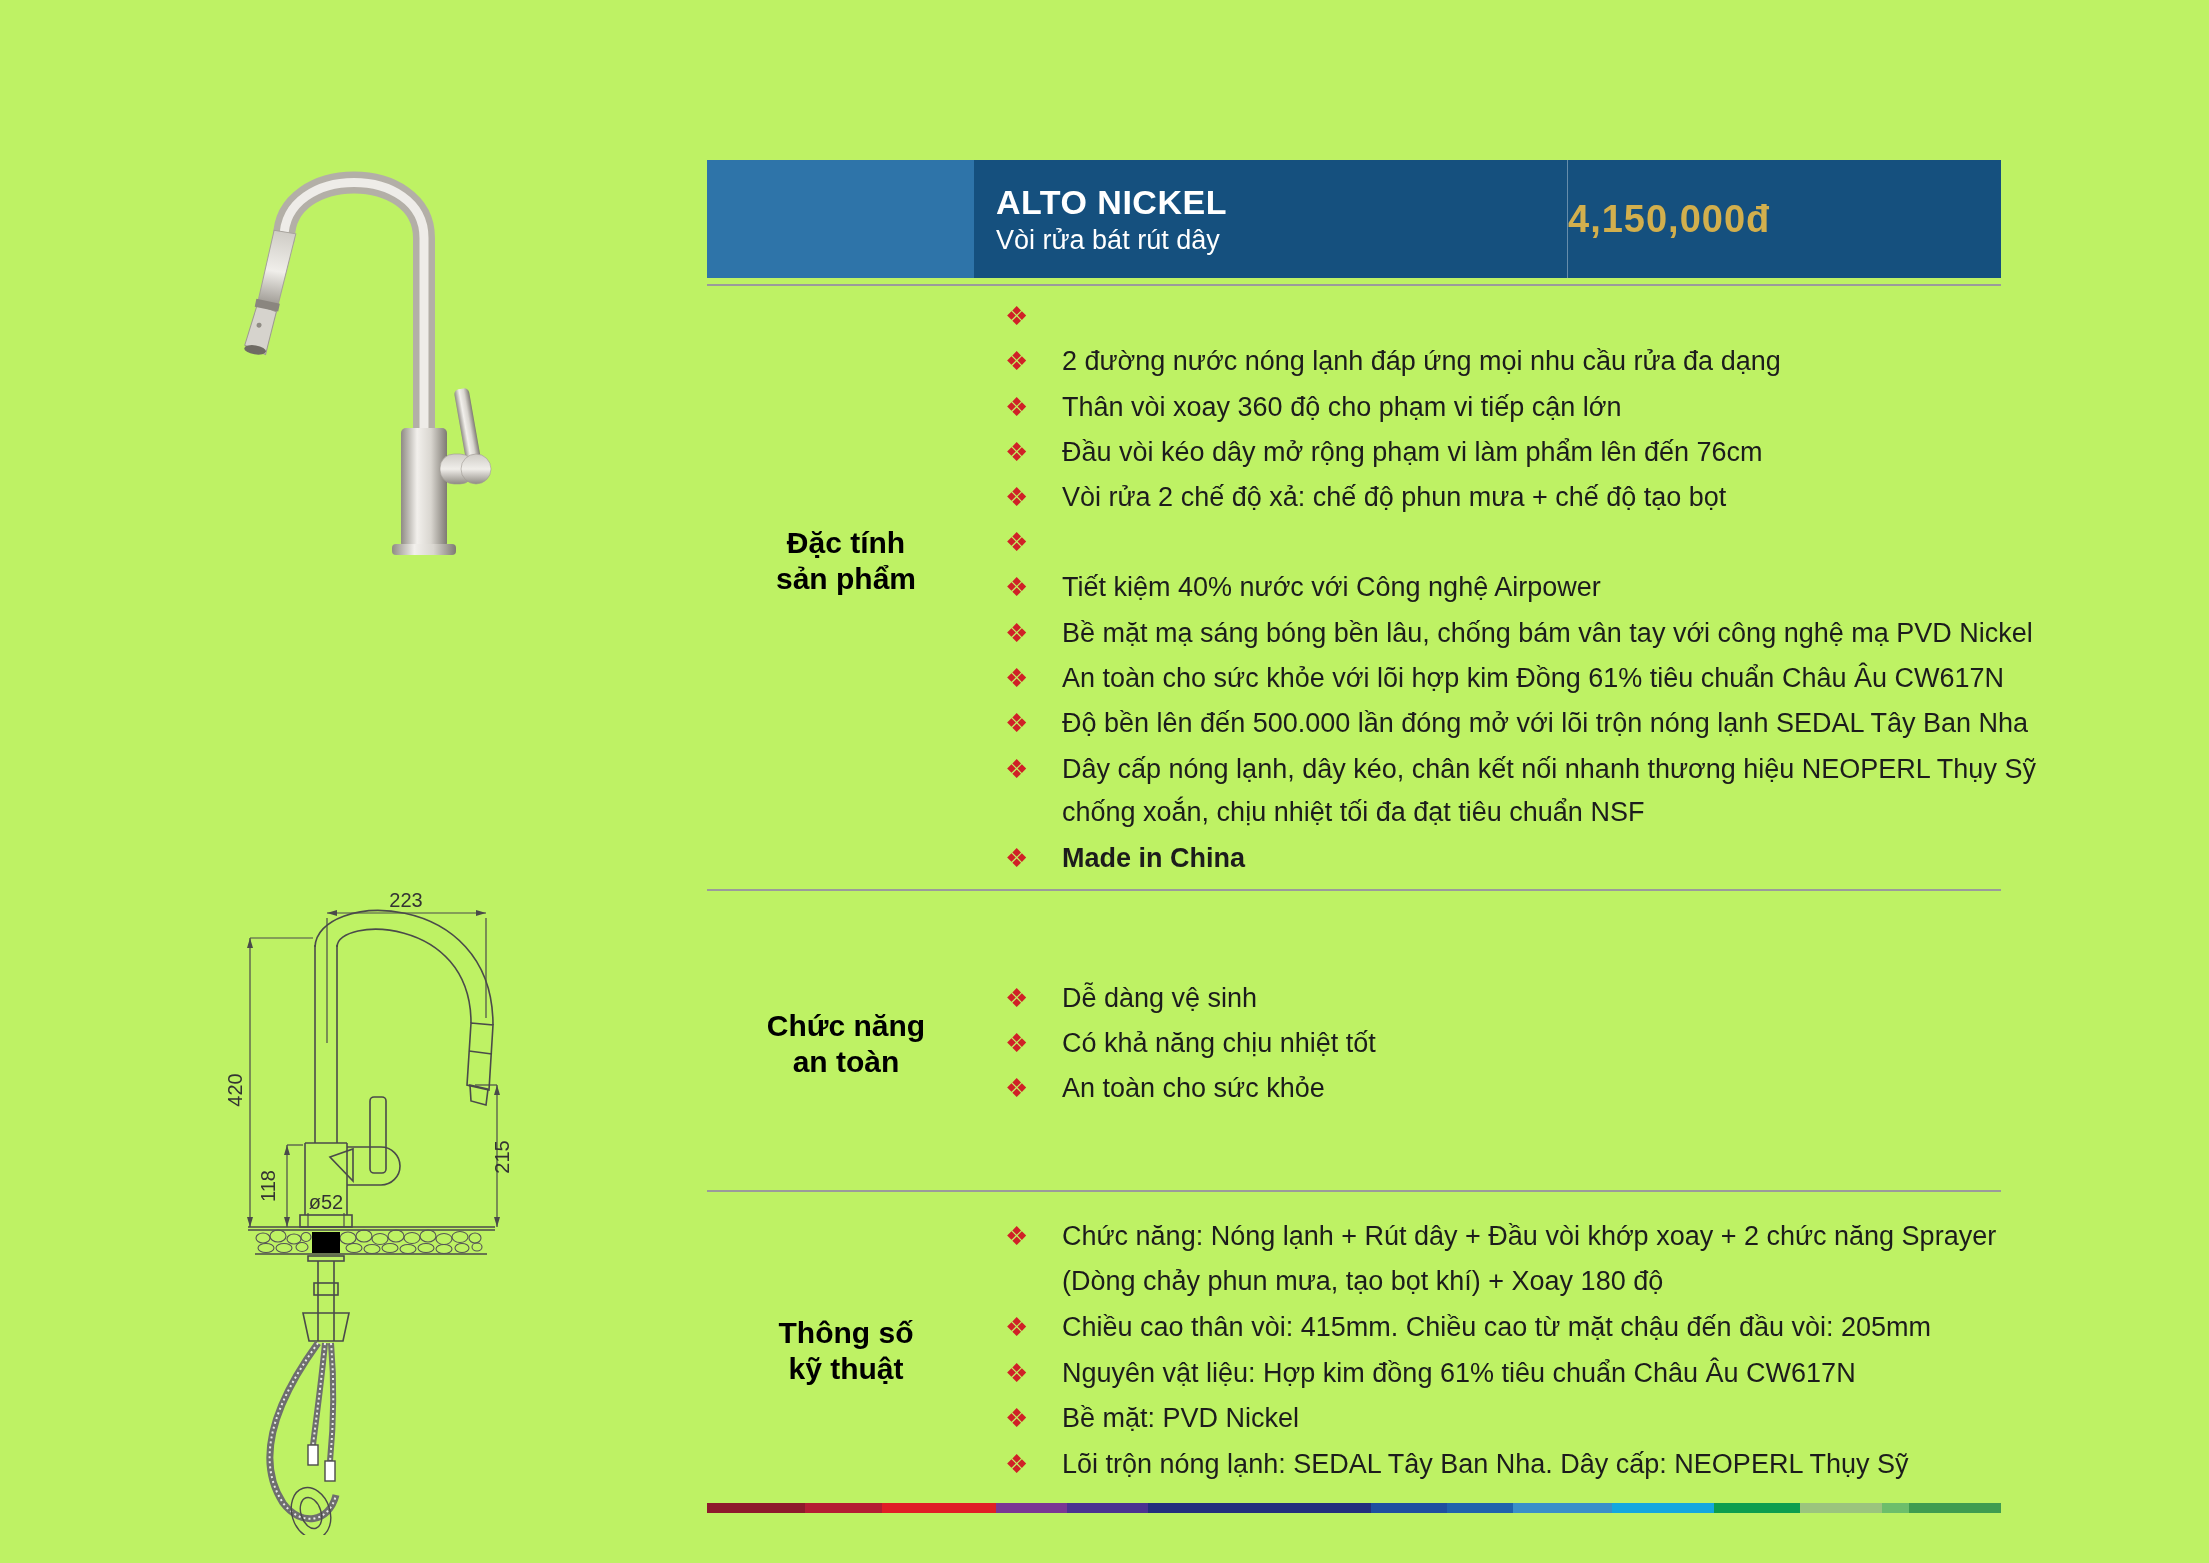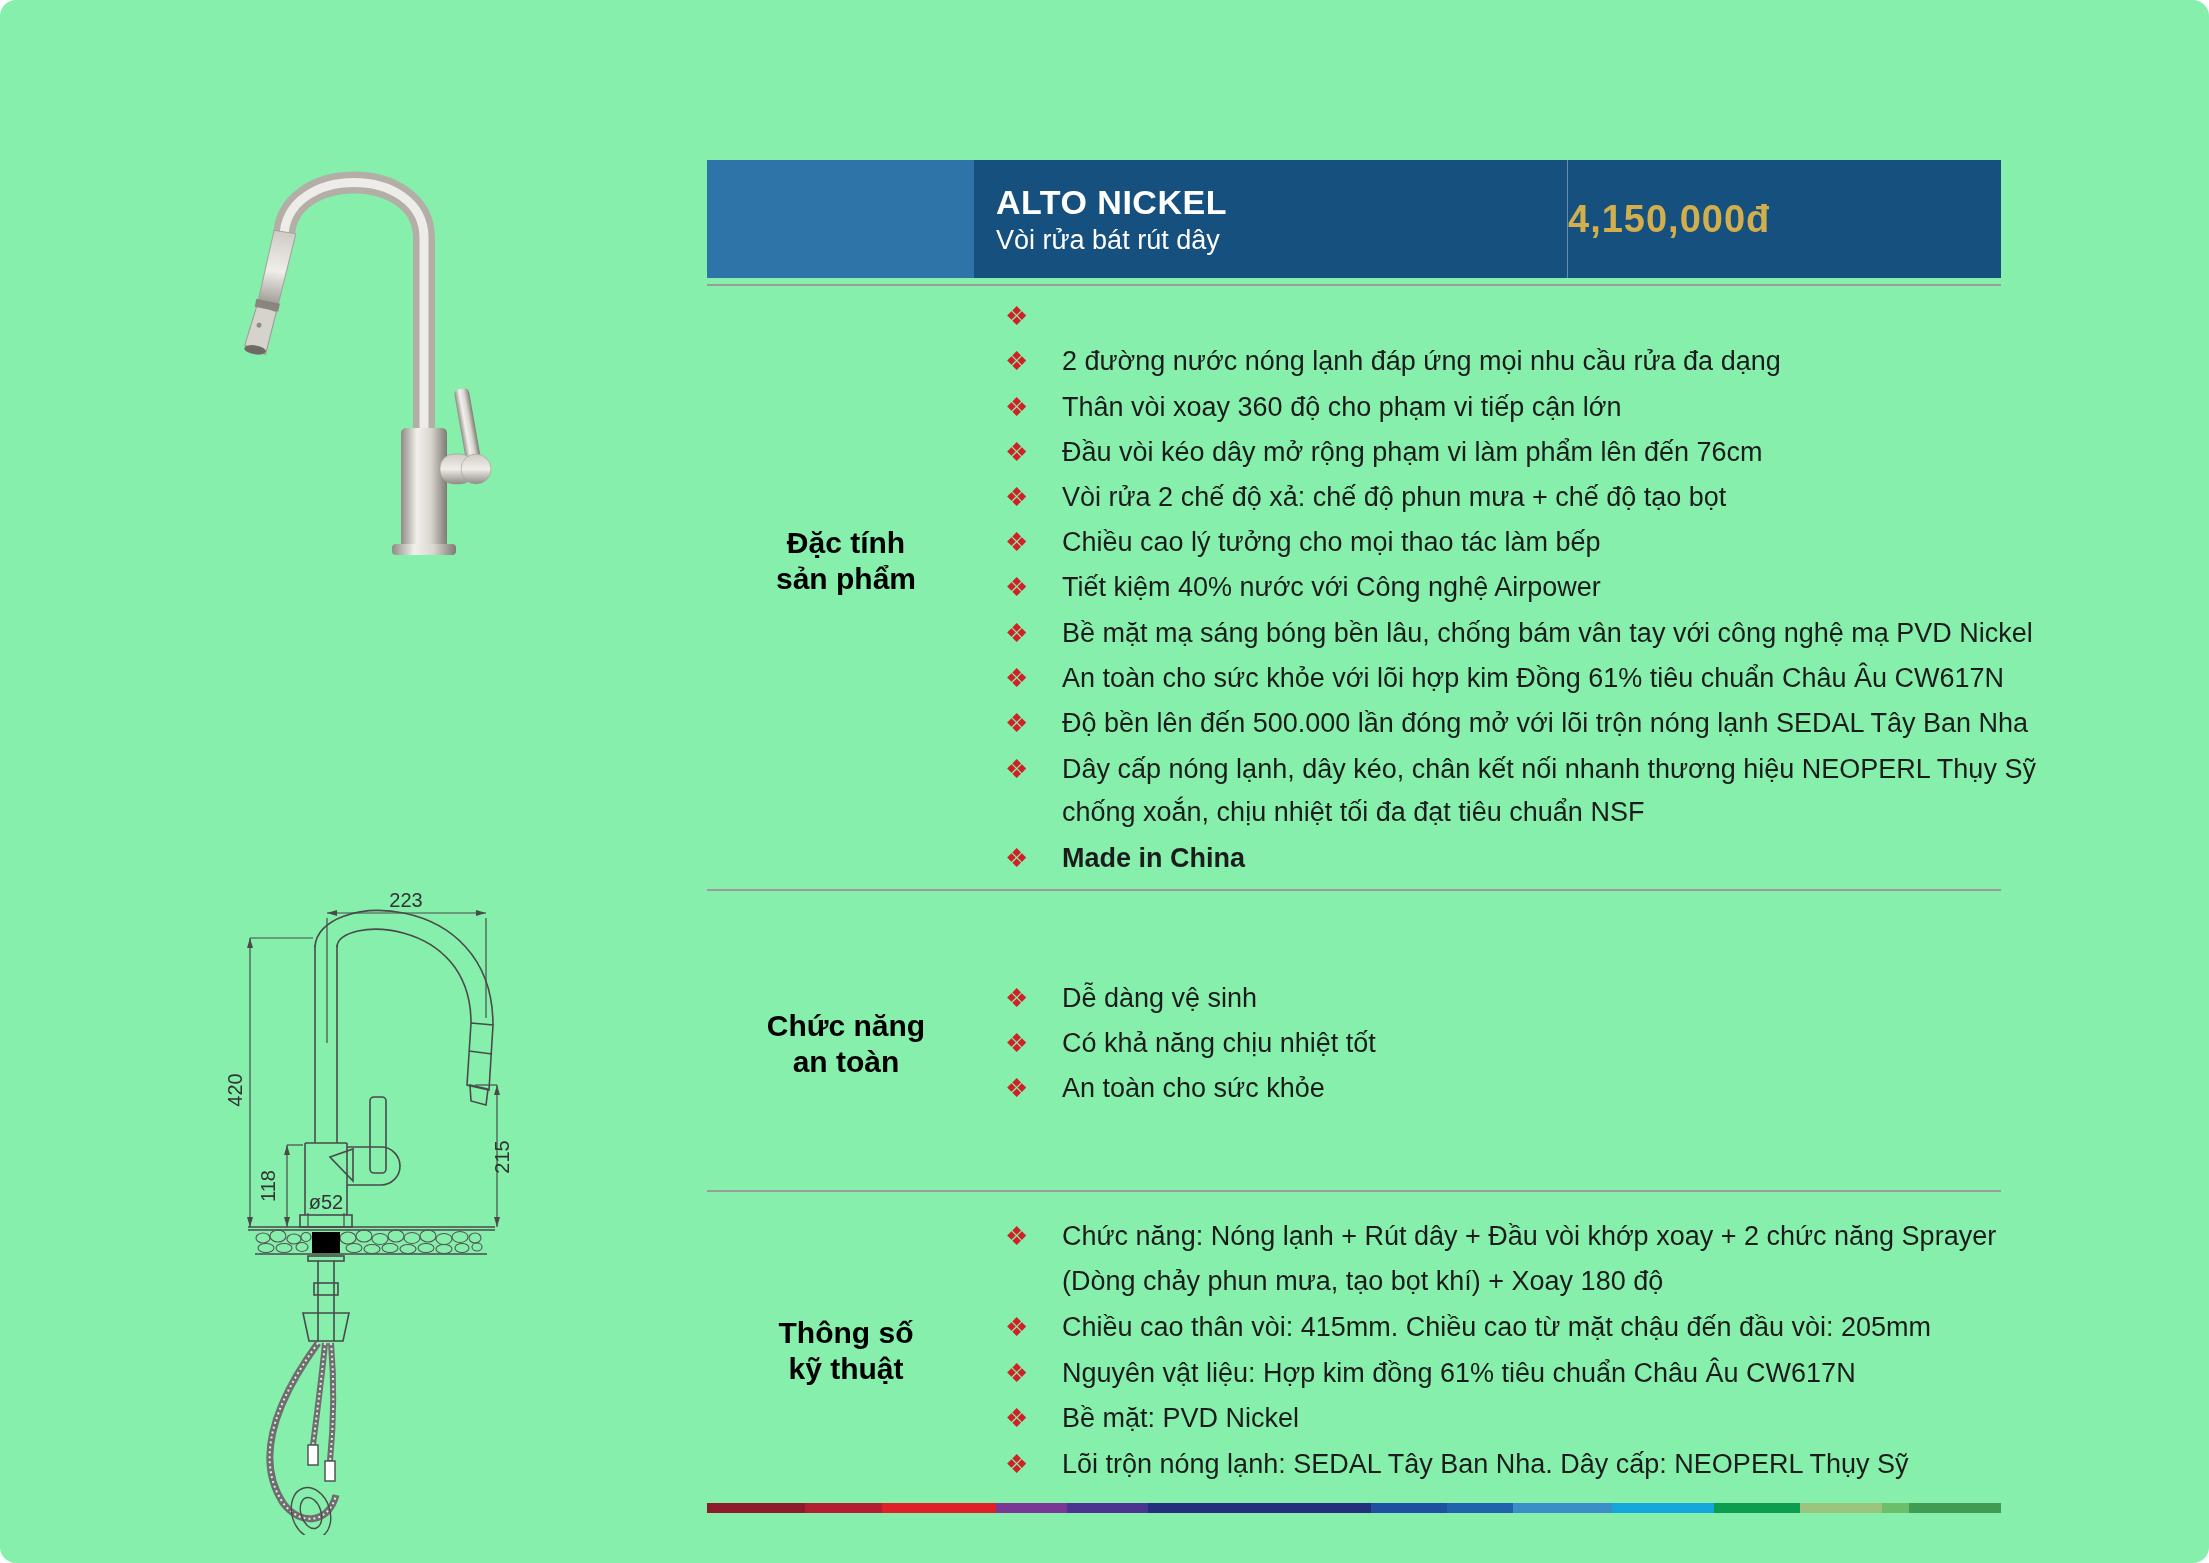--- a/index.html
+++ b/index.html
@@ -5,22 +5,22 @@
   :root{
     --accent-light:#2E74A9;
     --accent-dark:#15507E;
     --price-gold:#D2AF4D;
     --bullet-red:#D02127;
     --text-dark:#1C1C1C;
     --divider-gray:#9B9B9B;
   }
   html,body{margin:0;padding:0;background:#fff;}
   .page{
-    position:relative;width:2209px;height:1563px;background:#86efac;overflow:hidden;
-    font-family:"Liberation Sans","DejaVu Sans",sans-serif;color:var(--text-dark);border-radius:16px;
+    position:relative;width:2209px;height:1563px;background:#bef264;overflow:hidden;
+    font-family:"Liberation Sans","DejaVu Sans",sans-serif;color:var(--text-dark);
   }
   
   .header-bar{position:absolute;left:707px;top:160px;width:1294px;height:118px;display:flex;}
   .header-accent{width:267px;height:100%;background:var(--accent-light);}
   .header-main{flex:1;height:100%;background:var(--accent-dark);display:flex;}
   .header-titles{flex:1;display:flex;flex-direction:column;justify-content:center;padding-left:22px;color:#fff;}
   .product-title{font-size:34px;font-weight:bold;line-height:42px;letter-spacing:0.5px;}
   .product-subtitle{font-size:27px;line-height:34px;}
   .price-zone{width:433px;height:100%;border-left:1px solid rgba(255,255,255,0.35);
     display:flex;align-items:center;justify-content:flex-start;}
@@ -118,21 +118,20 @@
   <div class="row" style="top:430px">
     <span class="bul">❖</span>
     <span class="txt">Đầu vòi kéo dây mở rộng phạm vi làm phẩm lên đến 76cm</span>
   </div>
   <div class="row" style="top:475px">
     <span class="bul">❖</span>
     <span class="txt">Vòi rửa 2 chế độ xả: chế độ phun mưa + chế độ tạo bọt</span>
   </div>
   <div class="row" style="top:520px">
     <span class="bul">❖</span>
-    <span class="txt">Chiều cao lý tưởng cho mọi thao tác làm bếp</span>
   </div>
   <div class="row" style="top:565px">
     <span class="bul">❖</span>
     <span class="txt">Tiết kiệm 40% nước với Công nghệ Airpower</span>
   </div>
   <div class="row" style="top:611px">
     <span class="bul">❖</span>
     <span class="txt">Bề mặt mạ sáng bóng bền lâu, chống bám vân tay với công nghệ mạ PVD Nickel</span>
   </div>
   <div class="row" style="top:656px">

